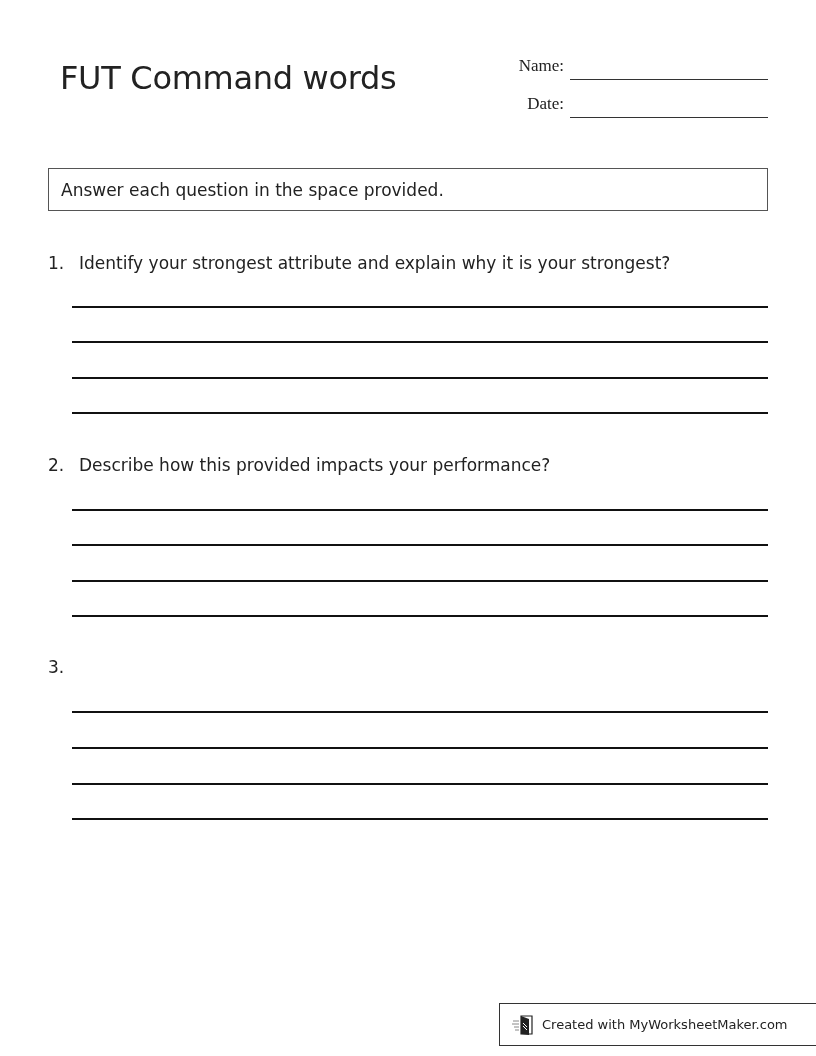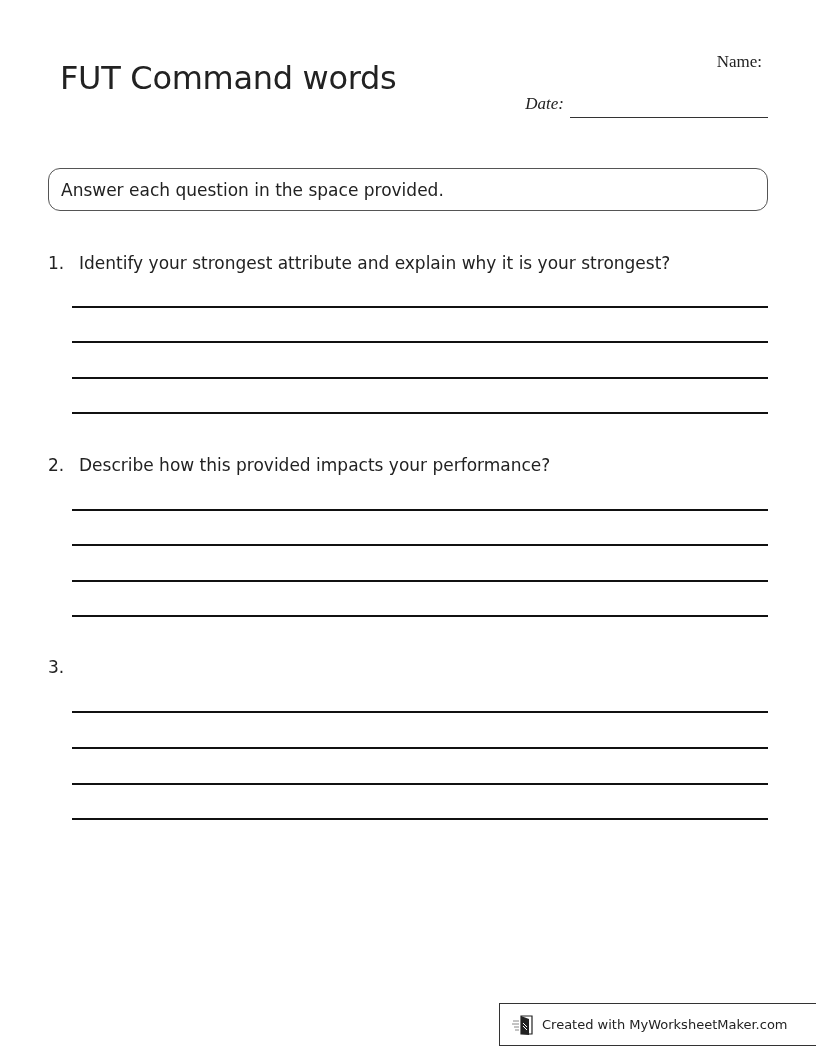--- a/index.html
+++ b/index.html
@@ -50,21 +50,21 @@
       margin-bottom: -4px;
     }
     .instructions {
       position: absolute;
       left: 48px;
       top: 168px;
       width: 720px;
       height: 43px;
       box-sizing: border-box;
       border: 1px solid #555555;
-      border-radius: 12px;
+      border-radius: 0;
       padding: 0 12px;
       display: flex;
       align-items: center;
       font-size: 17px;
       color: #222222;
     }
     .question {
       position: absolute;
       left: 48px;
       width: 720px;
@@ -110,26 +110,26 @@
       height: 22px;
       margin-right: 6px;
       flex: none;
     }
   </style>
 </head>
 <body>
 
 <h1 class="title">FUT Command words</h1>
 
-<div class="meta-row" style="top:52px;flex-direction:column;">
+<div class="meta-row" style="top:52px;">
   <span class="meta-label">Name:</span>
   <span class="meta-line"></span>
 </div>
 
-<div class="meta-row" style="top:90px;font-style:italic;">
+<div class="meta-row" style="top:90px;">
   <span class="meta-label">Date:</span>
   <span class="meta-line"></span>
 </div>
 
 <div class="instructions">
   <span>Answer each question in the space provided.</span>
 </div>
 
 <div class="question" style="top:252px;">
   <div class="q-text">

